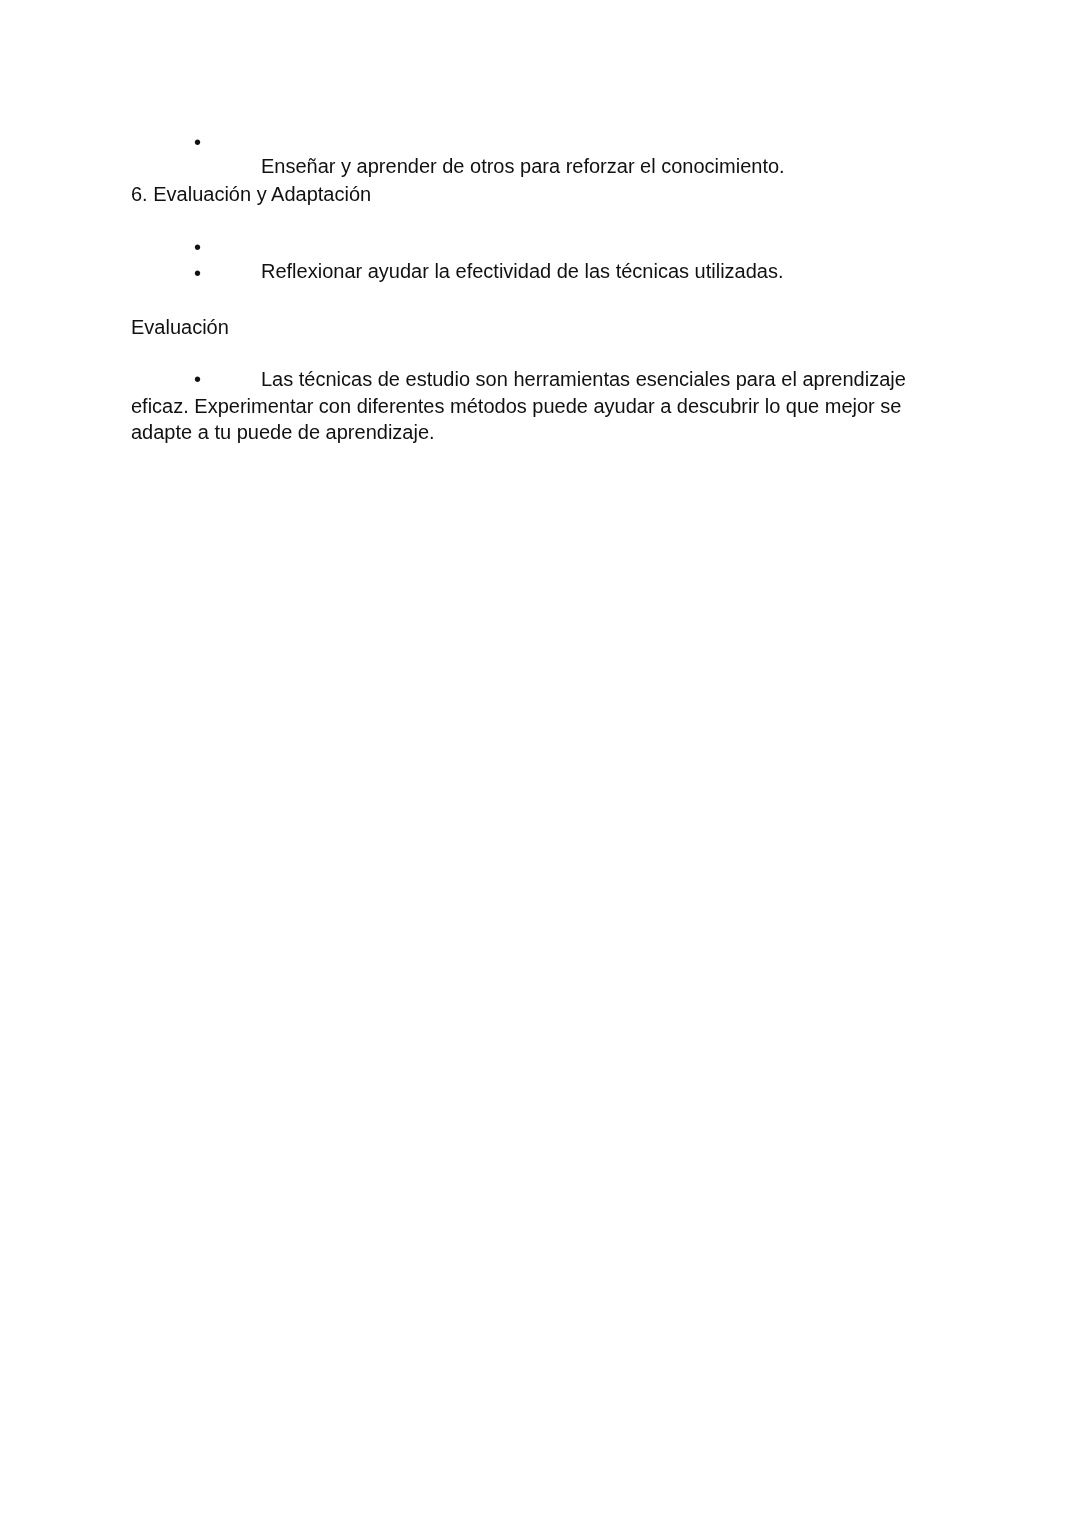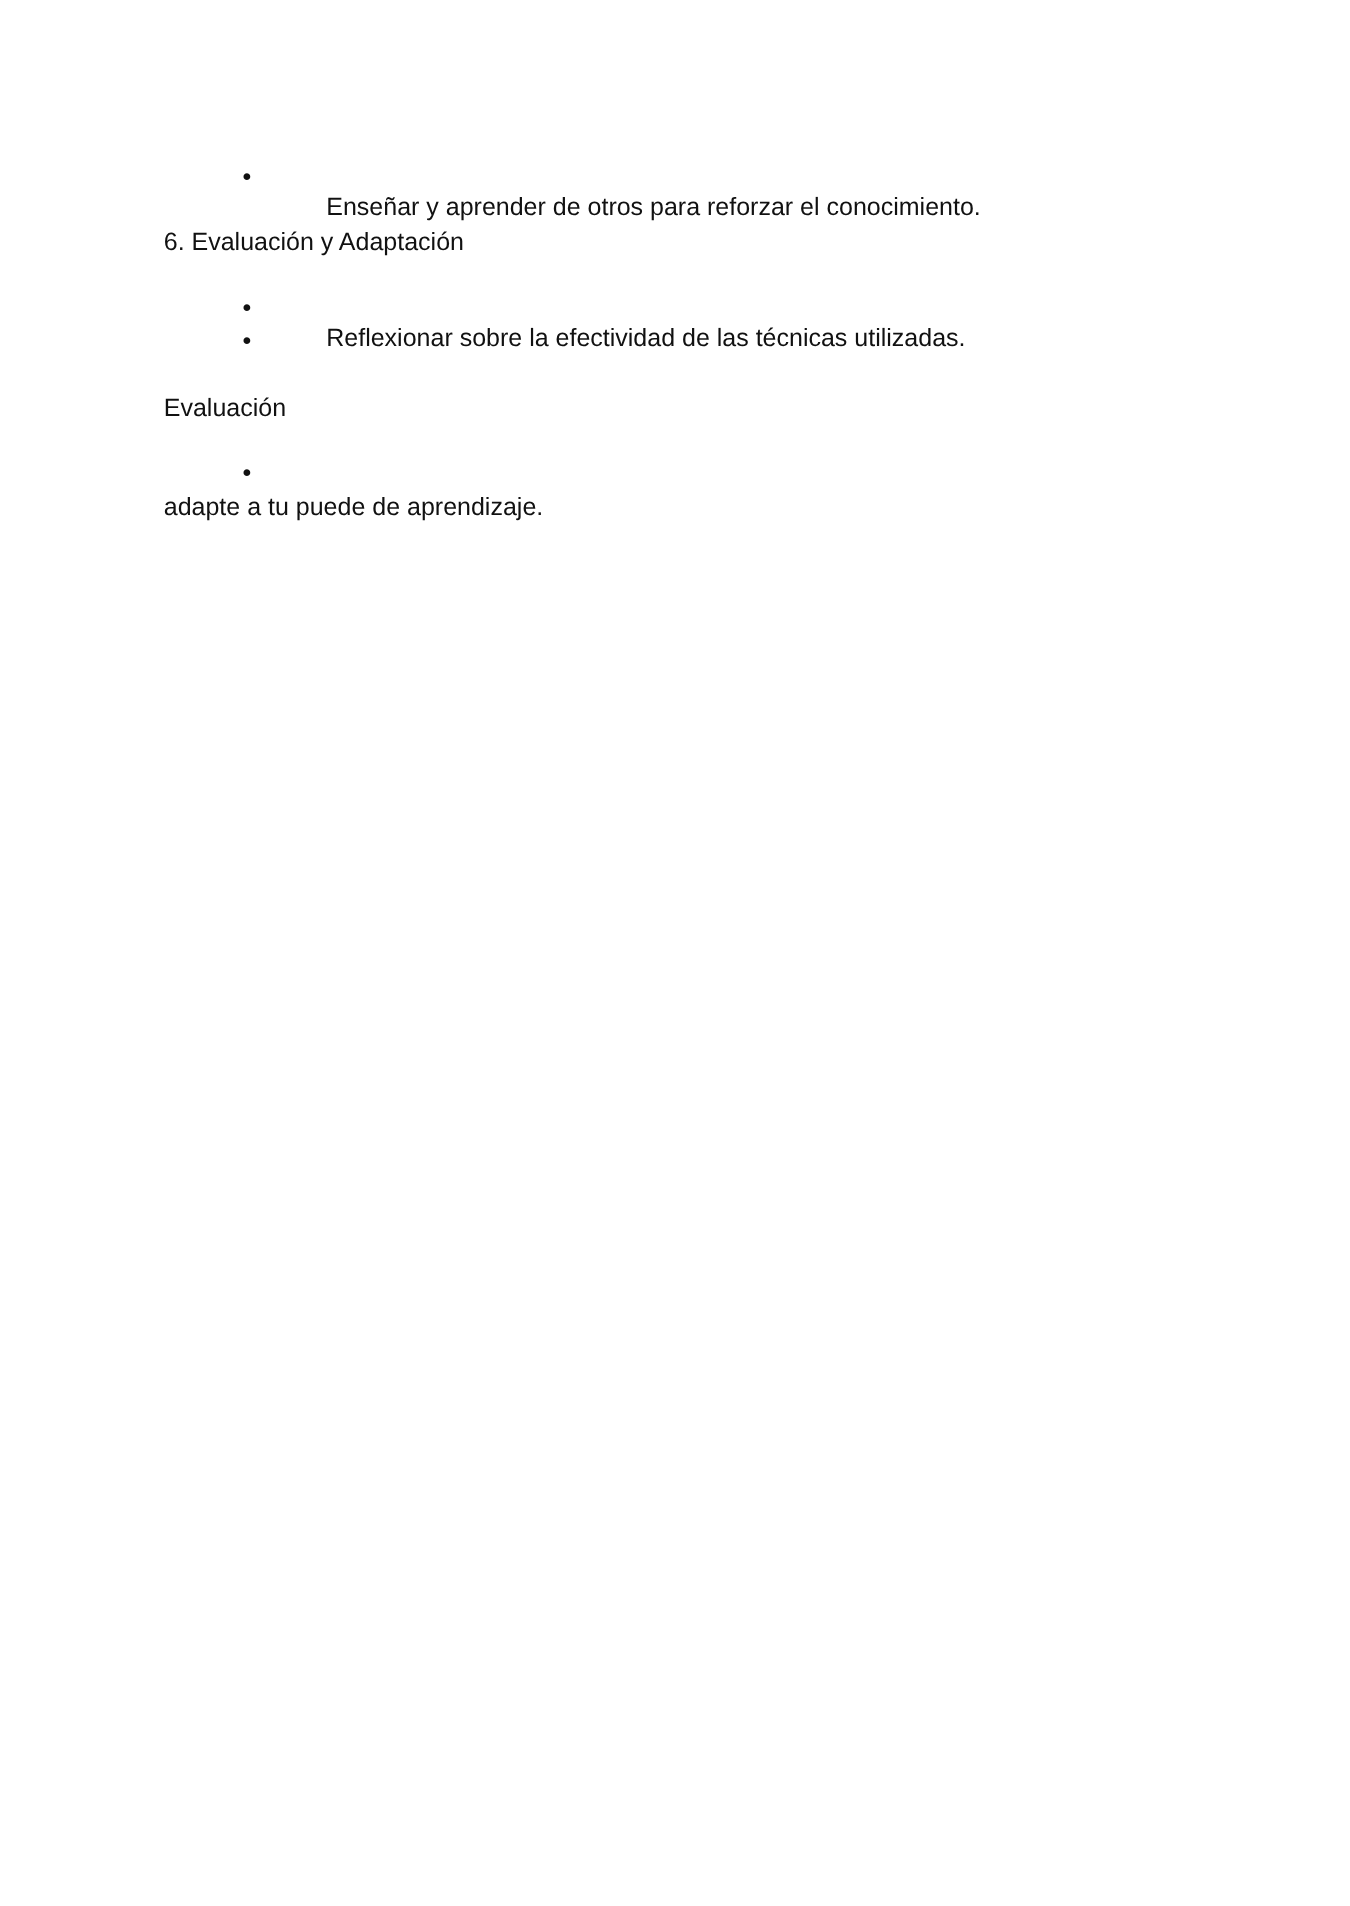--- a/index.html
+++ b/index.html
@@ -71,28 +71,30 @@
 
   <div class="bullet-row" style="top:129px;">
     <span class="dot">•</span>
     <span class="text">Enseñar y aprender de otros para reforzar el conocimiento.</span>
   </div>
 
   <div class="heading" style="top:181px;">6. Evaluación y Adaptación</div>
 
   <div class="bullet-row" style="top:234px;">
     <span class="dot">•</span>
-    <span class="text">Reflexionar sobre la efectividad de las técnicas utilizadas.</span>
+    <span class="text">Reflexionar ayudar la efectividad de las técnicas utilizadas.</span>
   </div>
   <div class="bullet-row" style="top:260px;">
     <span class="dot">•</span>
   </div>
 
   <div class="heading" style="top:314px;">Evaluación</div>
 
   <div class="para" style="top:366px;">
     <span class="first-line" style="height:26.5px;">
       <span class="dot">•</span>
+      <span class="text">Las técnicas de estudio son herramientas esenciales para el aprendizaje</span>
     </span>
+    <span class="cont">eficaz. Experimentar con diferentes métodos puede ayudar a descubrir lo que mejor se</span>
     <span class="cont">adapte a tu puede de aprendizaje.</span>
   </div>
 
 </div>
 
 </body></html>

